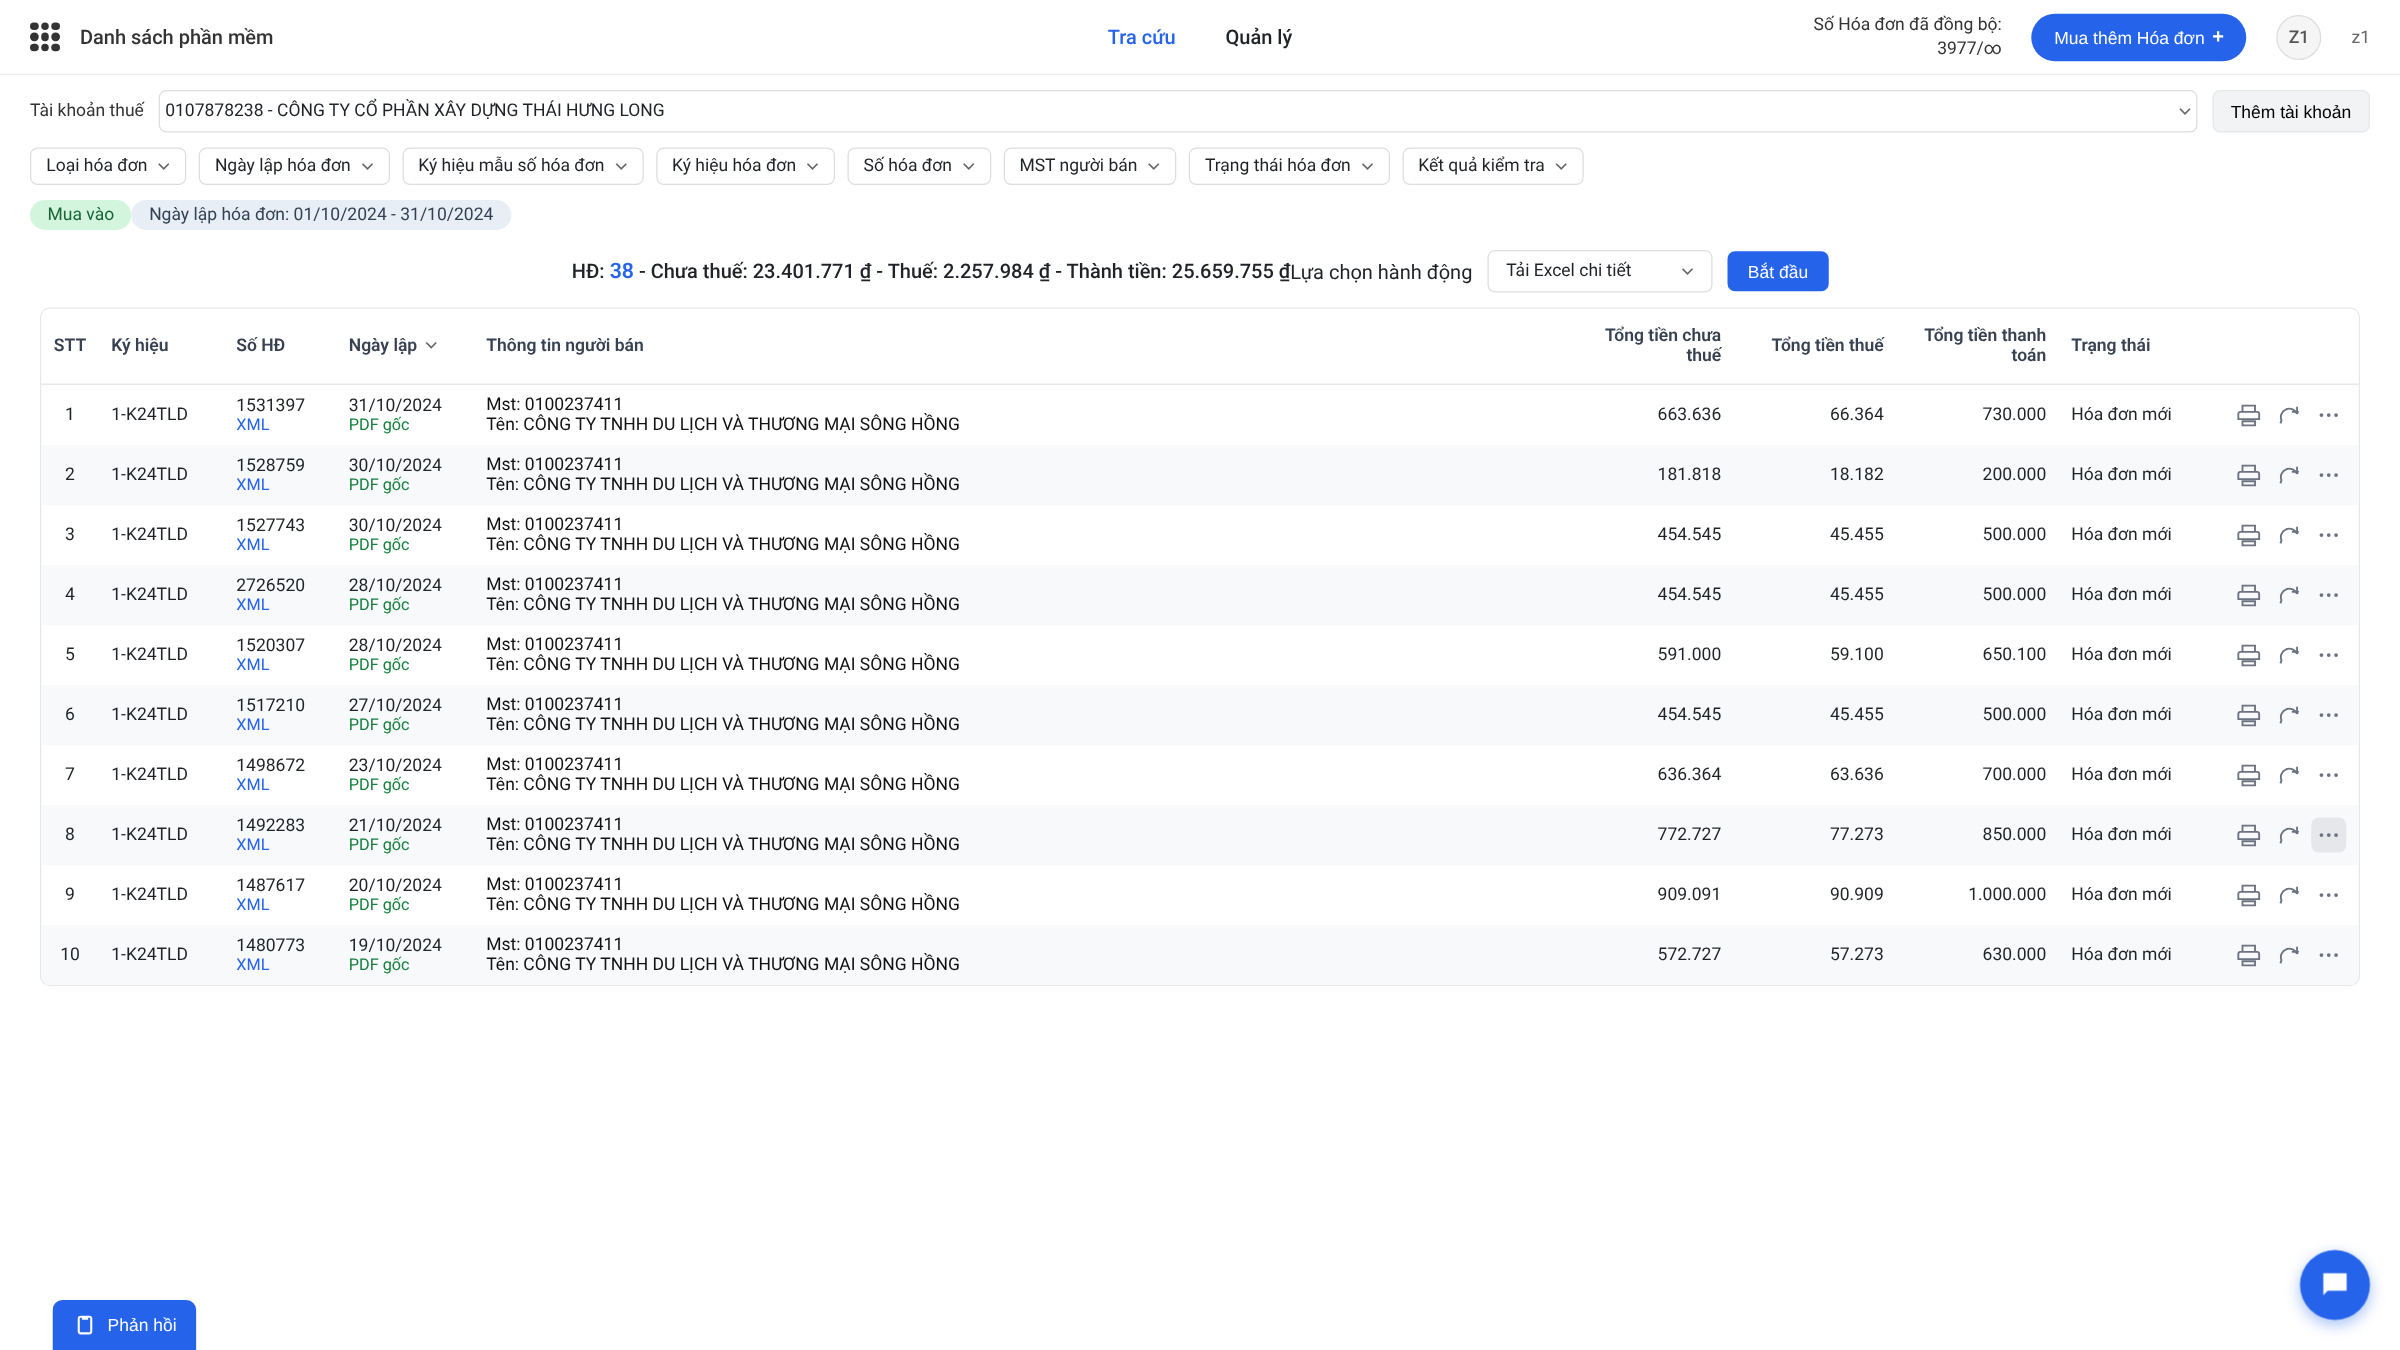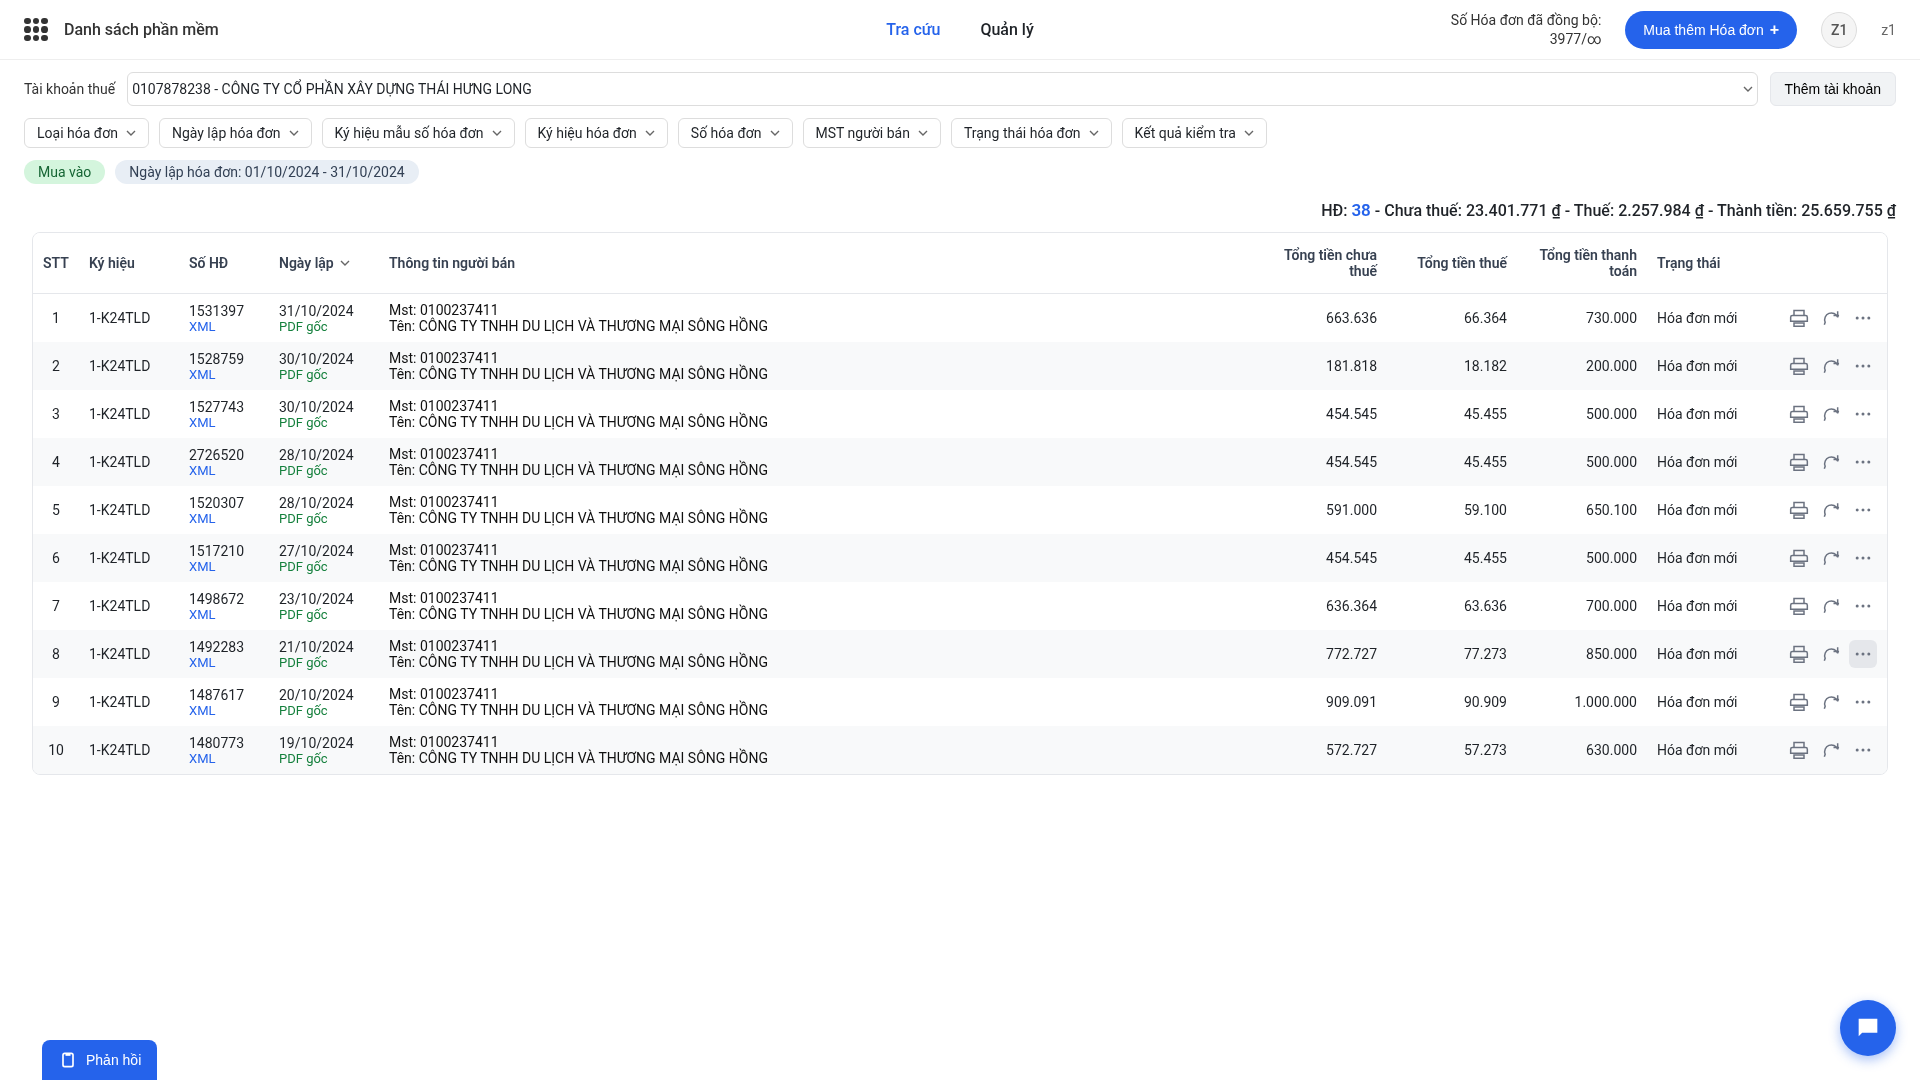--- a/index.html
+++ b/index.html
@@ -20,25 +20,25 @@
 
 .subheader { display:flex; align-items:center; gap:12px; padding:12px 24px; }
 .sub-label { font-size:14px; color:#333; }
 .account-select { flex:1; border:1px solid #ddd; border-radius:6px; padding:8px 4px; font-size:14px; background:#fff; display:flex; align-items:center; justify-content:space-between; cursor:pointer; }
 .btn-light { background:#f1f3f5; border:1px solid #e5e7eb; border-radius:6px; padding:8px 14px; font-size:14px; cursor:pointer; white-space:nowrap; }
 
 .filters { display:flex; gap:10px; padding:0 24px 4px; flex-wrap:wrap; }
 .filter-chip { border:1px solid #ddd; border-radius:6px; padding:6px 12px; font-size:14px; cursor:pointer; display:flex; align-items:center; gap:8px; background:#fff; }
 .chevron-down { width:10px; height:6px; }
 
-.tags-row { display:flex; gap:10px; padding:8px 24px; }
+.tags-row { display:flex; padding:8px 24px; }
 .tag-green { background:#d4f5dd; color:#166534; border-radius:14px; padding:4px 14px; font-size:14px; }
 .tag-grey { background:#e8eef5; color:#334155; border-radius:14px; padding:4px 14px; font-size:14px; }
 
-.summary-row { display:flex; align-items:center; justify-content:flex-end; padding:8px 24px 12px; font-size:16px; }
+.summary-row { display:flex; align-items:center; justify-content:center; padding:8px 24px 12px; font-size:16px; }
 .summary-left { display:flex; gap:4px; align-items:baseline; font-weight:500; }
 .summary-count { color:#2563eb; font-weight:600; font-size:17px; }
 .summary-right { display:flex; align-items:center; gap:12px; }
 .action-select { border:1px solid #ddd; border-radius:6px; padding:8px 14px; font-size:14px; background:#fff; cursor:pointer; display:flex; align-items:center; gap:40px; }
 .btn-start { background:#2563eb; color:#fff; border:none; border-radius:6px; padding:8px 16px; font-size:14px; font-weight:500; cursor:pointer; }
 
 .table-wrap { padding:0 32px; }
 .table-border { border:1px solid #e5e7eb; border-radius:8px; overflow:hidden; }
 table { width:100%; border-collapse:collapse; }
 thead th { background:#fff; padding:14px 10px; text-align:left; font-weight:600; font-size:14px; color:#374151; border-bottom:1px solid #e5e7eb; }
@@ -169,20 +169,30 @@
   <div class="summary-left">
     <span>HĐ:</span>
     <span class="summary-count">38</span>
     <span> - Chưa thuế: </span>
     <span>23.401.771 ₫</span>
     <span> - Thuế: </span>
     <span>2.257.984 ₫</span>
     <span> - Thành tiền: </span>
     <span>25.659.755 ₫</span>
   </div>
+  <div class="summary-right">
+    <span>Lựa chọn hành động</span>
+    <div class="action-select">
+      <span>Tải Excel chi tiết</span>
+      <svg class="chevron-down" viewBox="0 0 10 6">
+          <path d="M1 1l4 4 4-4" stroke="#666" stroke-width="1.4" fill="none"></path>
+        </svg>
+    </div>
+    <button class="btn-start">Bắt đầu</button>
+  </div>
 </div>
 
 <div class="table-wrap">
 <div class="table-border">
 <table>
   <thead>
     <tr>
       <th class="col-stt">STT</th>
       <th class="col-kyhieu">Ký hiệu</th>
       <th class="col-sohd">Số HĐ</th>

